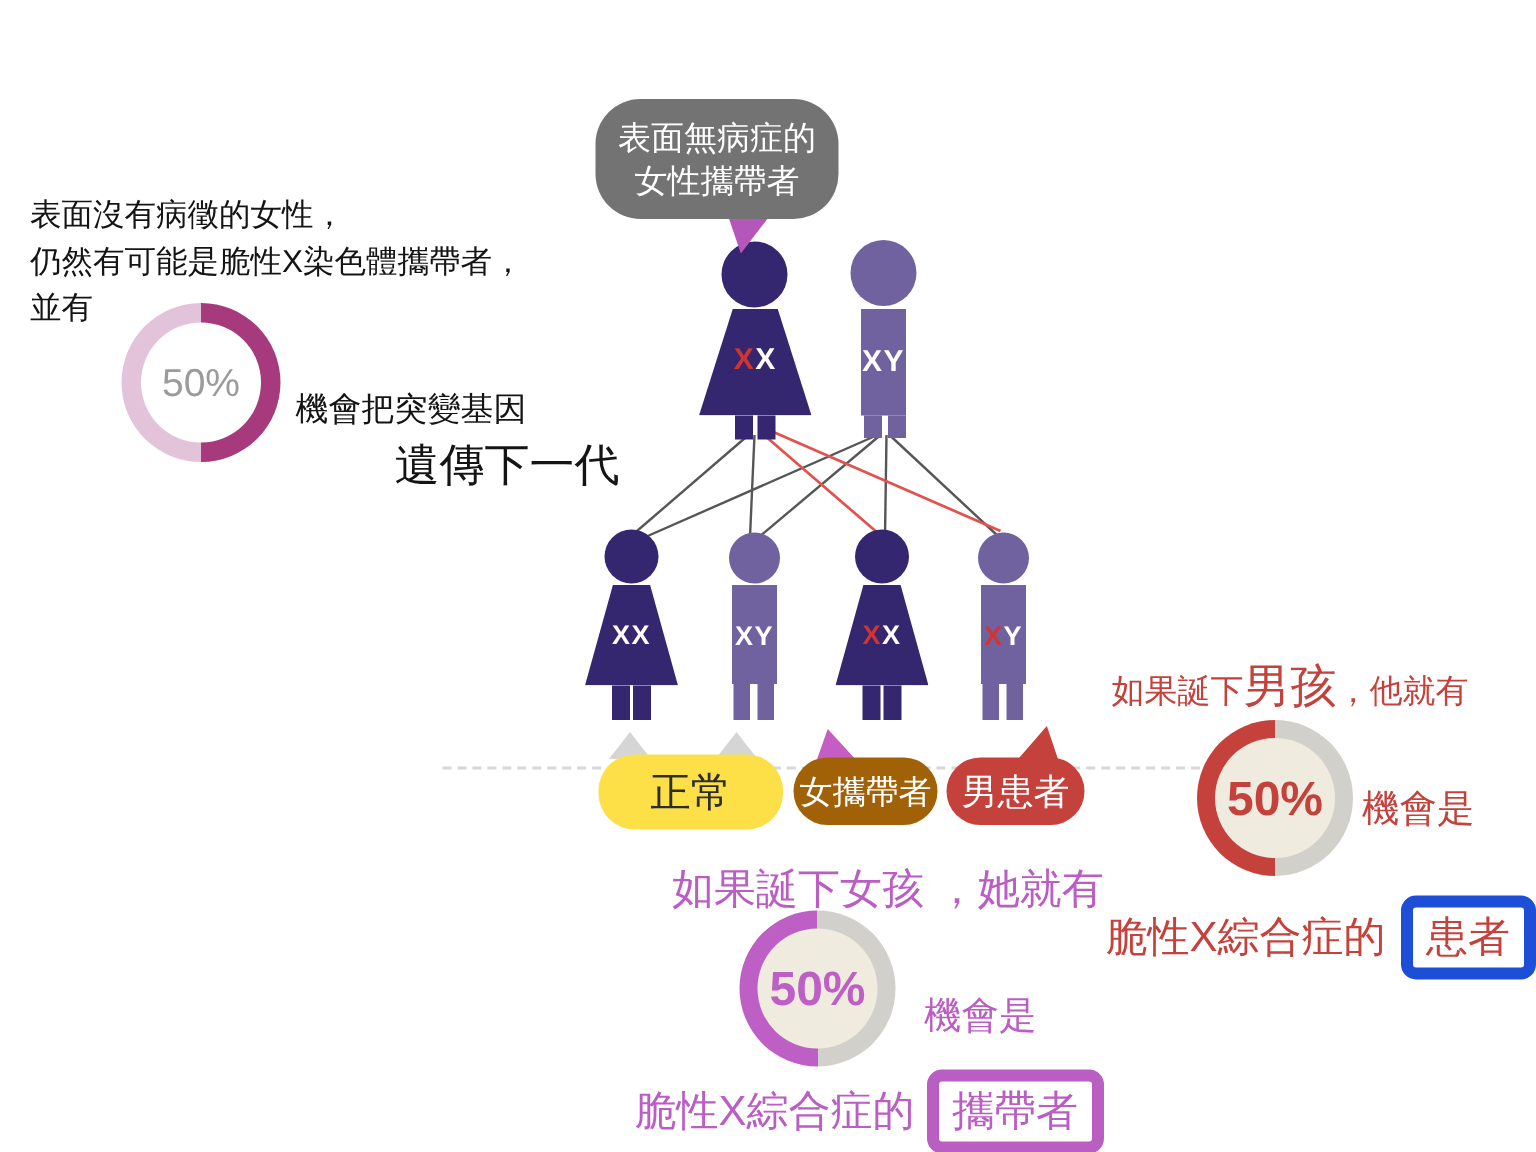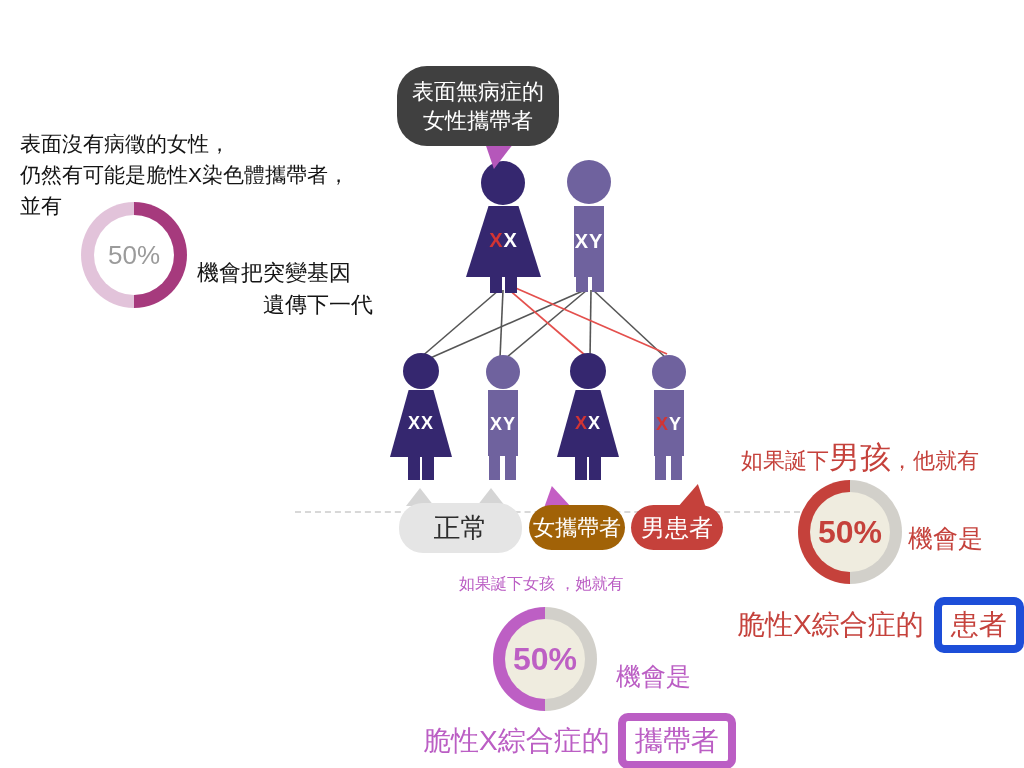--- a/index.html
+++ b/index.html
@@ -6,30 +6,30 @@
   html,body { background:#ffffff; }
   body { font-family:"Liberation Sans","DejaVu Sans",sans-serif; }
   .canvas { position:relative; width:1024px; height:768px; background:#fff; overflow:hidden; }
 
   
   .title { position:absolute; left:0; right:0; top:8px; text-align:center;
            font-size:36px; font-weight:bold; letter-spacing:2px; color:#b55ce2; white-space:pre; }
 
   
   .callout { position:absolute; left:397px; top:66px; width:162px; height:80px;
-             background:#404040; border-radius:30px; color:#fff; font-size:22px;
+             background:#737373; border-radius:30px; color:#fff; font-size:22px;
              display:flex; flex-direction:column; align-items:center; justify-content:center;
              line-height:29px; z-index:5; }
   .callout-tail { position:absolute; left:482px; top:142px; width:34px; height:27px;
                   background:#b557ba; clip-path:polygon(35% 100%, 8% 0, 96% 0); z-index:4; }
 
   
   .note { position:absolute; left:20px; top:128px; color:#141414; font-size:21px; line-height:31px; }
   .note-after1 { position:absolute; left:197px; top:258px; color:#141414; font-size:22px;text-align:right; }
-  .note-after2 { position:absolute; left:263px; top:290px; color:#141414; font-size:22px; }
+  .note-after2 { position:absolute; left:263px; top:290px; color:#141414; font-size:30px; }
 
   
   .donut { position:absolute; border-radius:50%; }
   .donut .hole { position:absolute; border-radius:50%; display:flex; align-items:center; justify-content:center; }
   .donut-left { left:81px; top:202px; width:106px; height:106px;
                 background:conic-gradient(#a63a7d 0 50%, #e2c3da 50% 100%); }
   .donut-left .hole { inset:13px; background:#ffffff; color:#9b9b9b; font-size:26px; }
   .donut-boy { left:798px; top:480px; width:104px; height:104px;
                background:conic-gradient(#d2d0ca 0 50%, #c5413b 50% 100%); }
   .donut-boy .hole { inset:12px; background:#efecdf; color:#c5413b; font-size:32px; font-weight:bold; }
@@ -81,38 +81,38 @@
   .fig-c2 { left:485px; top:354px; }
   .fig-c3 { left:557px; top:353px; }
   .fig-c4 { left:651px; top:354px; }
 
   
   .lines-svg { position:absolute; left:0; top:0; width:1024px; height:768px; pointer-events:none; }
 
   
   .dashed-line { position:absolute; left:295px; top:511px; width:505px; border-top:2px dashed #d8d8d8; }
   .legend-bubble { position:absolute; display:flex; align-items:center; justify-content:center; border-radius:24px; z-index:3; }
-  .legend-normal  { left:399px; top:503px; width:123px; height:50px; background:#e5e5e5; color:#2d2d2d; font-size:27px; }
+  .legend-normal  { left:399px; top:503px; width:123px; height:50px; background:#fde047; color:#2d2d2d; font-size:27px; }
   .legend-carrier { left:529px; top:505px; width:96px;  height:45px; background:#a16207; color:#fff; font-size:22px; }
   .legend-patient { left:631px; top:505px; width:92px;  height:45px; background:#c5413b; color:#fff; font-size:24px; }
   .tail-up { position:absolute; z-index:2; }
   .tail-n1 { left:406px; top:488px; width:28px; height:18px; background:#d5d5d5; clip-path:polygon(50% 0, 100% 100%, 0 100%); }
   .tail-n2 { left:477px; top:488px; width:28px; height:18px; background:#d5d5d5; clip-path:polygon(50% 0, 100% 100%, 0 100%); }
   .tail-c  { left:544px; top:486px; width:28px; height:22px; background:#c45ec4; clip-path:polygon(28% 0, 100% 100%, 0 100%); }
   .tail-p  { left:677px; top:484px; width:29px; height:24px; background:#c5413b; clip-path:polygon(72% 0, 100% 100%, 0 100%); }
 
   
   .boy-line1 { position:absolute; left:741px; top:437px; color:#c5423c; font-size:22px; white-space:nowrap; display:flex; align-items:baseline; }
   .boy-line1 .big { font-size:31px; }
   .boy-chance { position:absolute; left:908px; top:522px; color:#c5423c; font-size:25px; }
   .boy-result { position:absolute; left:737px; top:597px; color:#c5423c; font-size:28px; white-space:nowrap; display:flex; align-items:center; gap:10px; }
   .result-box { display:inline-block; border:8px solid #1d4ed8; border-radius:10px; padding:1px 9px; }
 
   
-  .girl-line1 { position:absolute; left:459px; top:574px; color:#bb5ec4; font-size:16px; white-space:nowrap; }
+  .girl-line1 { position:absolute; left:448px; top:574px; color:#bb5ec4; font-size:28px; white-space:nowrap; }
   .girl-chance { position:absolute; left:616px; top:660px; color:#bb5ec4; font-size:25px; }
   .girl-result { position:absolute; left:423px; top:713px; color:#bb5ec4; font-size:28px; white-space:nowrap; display:flex; align-items:center; gap:8px; }
   .girl-result .result-box { border-color:#bb5ec4; }
 </style>
 </head>
 <body>
 
 <div class="canvas">
 
 

